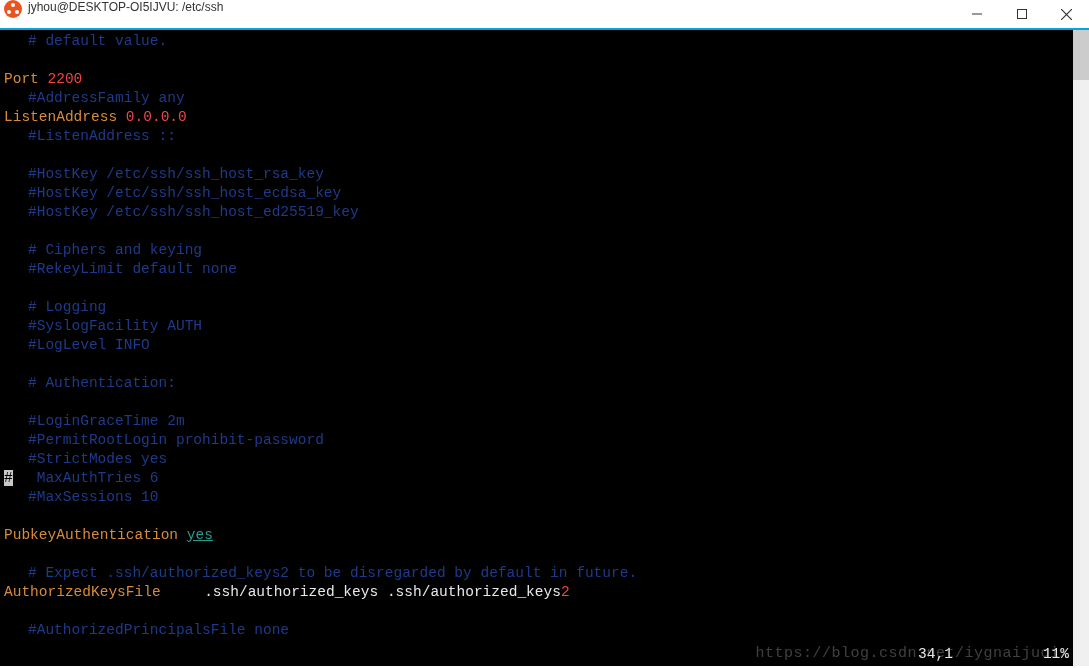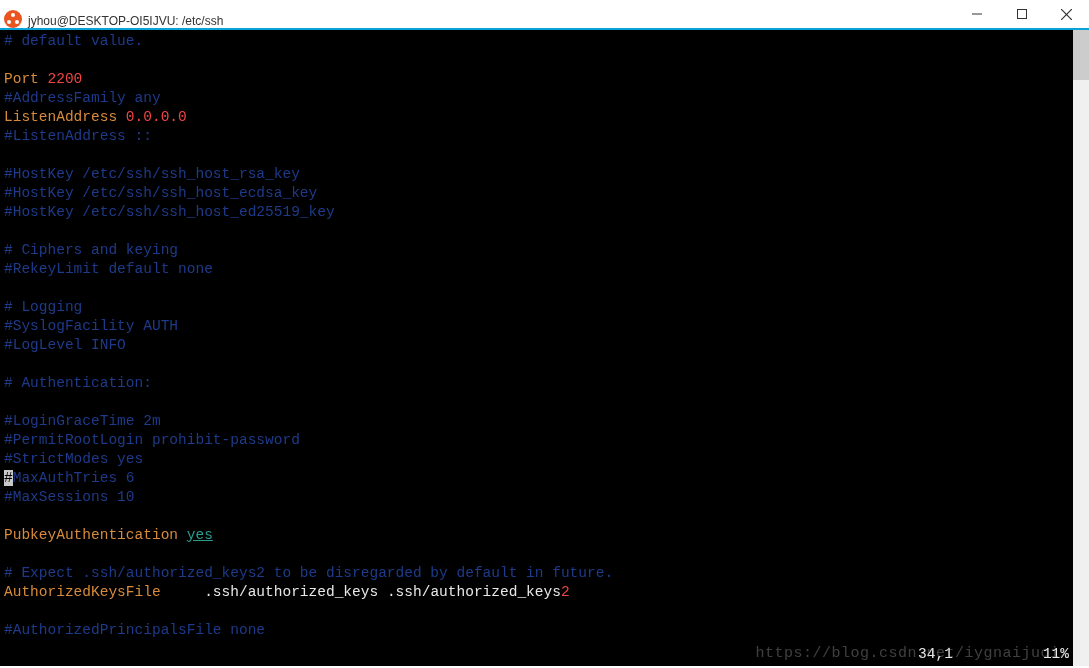--- a/index.html
+++ b/index.html
@@ -13,21 +13,21 @@
       width: 1089px;
       height: 668px;
       overflow: hidden;
       position: relative;
     }
     .titlebar {
       height: 30px;
       background: #fff;
       border-bottom: 2px solid #0aa3d8;
       display: flex;
-      align-items: flex-end;
+      align-items: flex-start;
       padding: 0 4px;
       position: relative;
     }
     .titlebar-icon {
       width: 18px;
       height: 18px;
       border-radius: 50%;
       background: #E95420;
       margin-right: 6px;
       display: flex;
@@ -95,21 +95,21 @@
       height: 636px;
       background: #f0f0f0;
     }
     .scroll-thumb {
       position: absolute;
       top: 0;
       width: 16px;
       height: 50px;
       background: #ccc;
     }
-    .c-blue { color: #1e3a8a; }
+    .c-blue { color: #1e3a8a; margin-left: 24px; }
     .c-orange { color: #d88b3a; }
     .c-darkred { color: #ef4444; font-family: Liberation Mono, monospace; }
     .c-teal { color: #2a9d8f; text-decoration: underline; }
     .c-white { color: #e8e8e8; }
     .cursor {
       background: #c8c8c8;
       color: #000;
     }
     .status-right {
       position: absolute;

